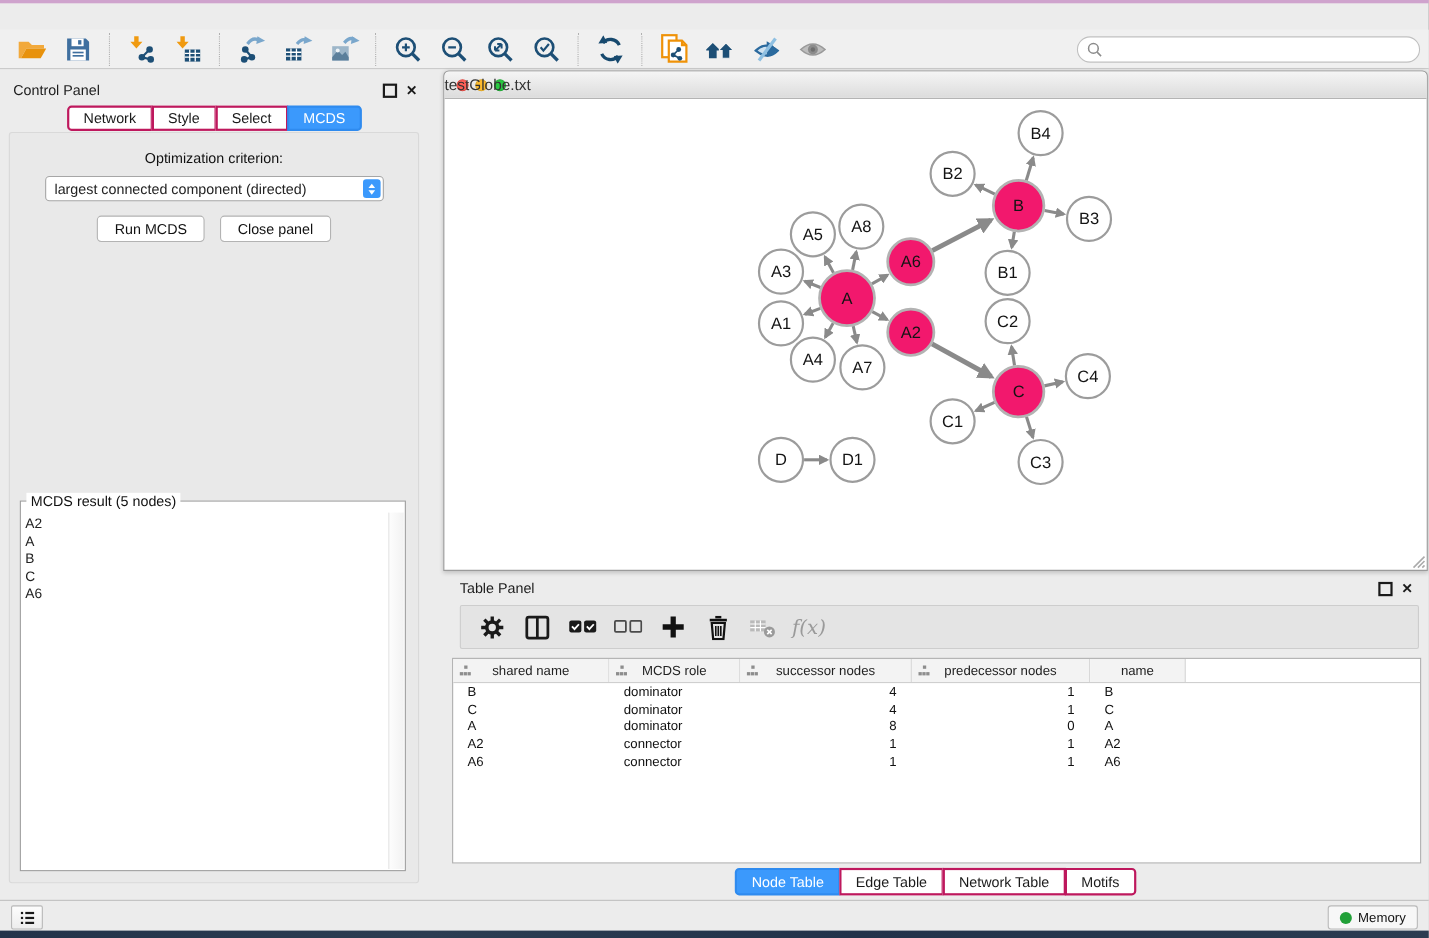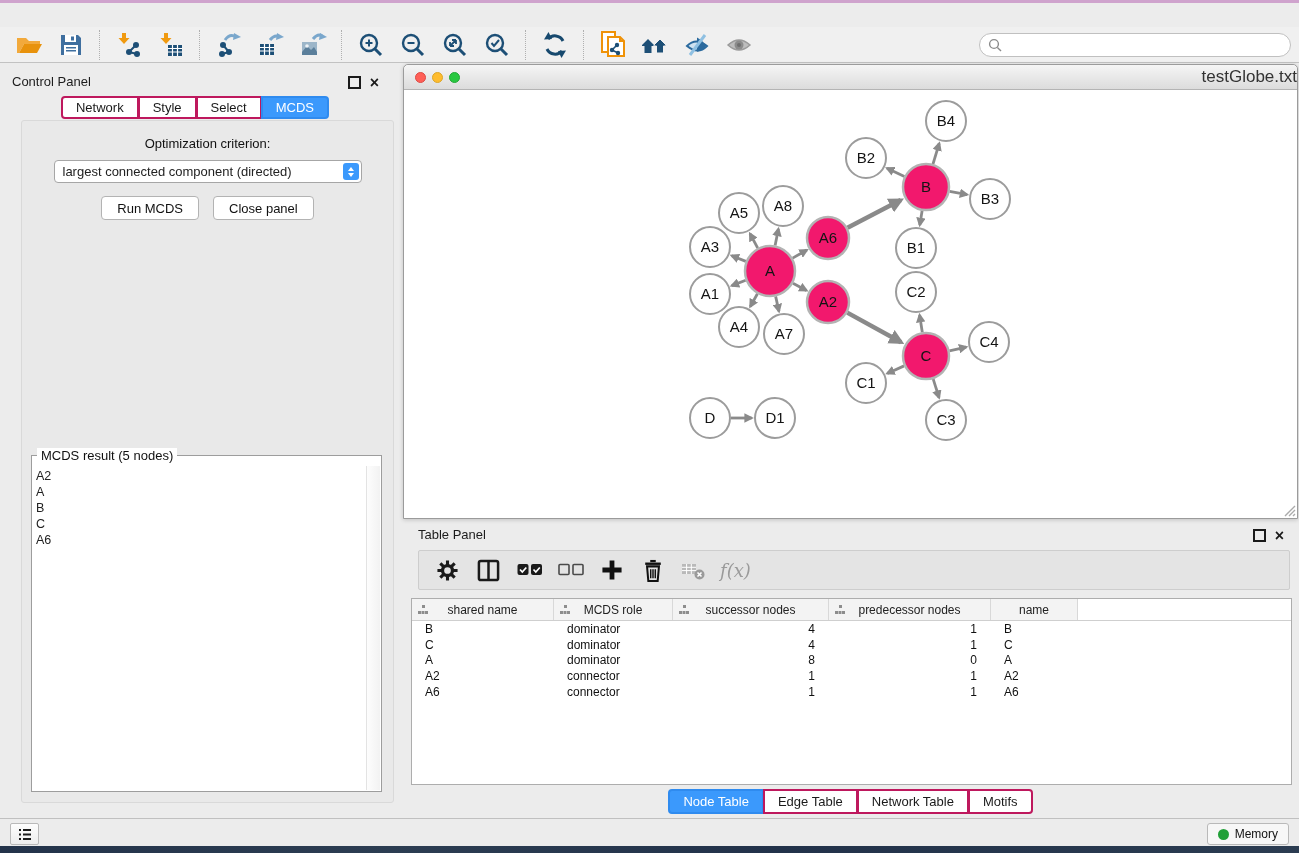--- a/index.html
+++ b/index.html
@@ -34,21 +34,21 @@
         padding:0 12px;font-size:13px;color:#1c1c1c;}
   .win-ctrls{margin-left:auto;display:flex;gap:9px;align-items:center;}
   .float-glyph{width:9px;height:9px;border:2px solid #1a1a1a;display:inline-block;}
   .close-glyph{font-size:16px;font-weight:bold;color:#1a1a1a;line-height:12px;}
   #cp-tabs{position:absolute;left:0;right:0;top:33px;display:flex;justify-content:center;}
   .seg{height:19px;padding:0 13px;background:#fff;border:2px solid #be185d;margin-left:-1px;
         display:flex;align-items:center;font-size:13px;color:#1a1a1a;}
   .seg:first-child{border-radius:4px 0 0 4px;}
   .seg:last-child{border-radius:0 4px 4px 0;}
   .seg.active{background:#3b99fc;border-color:#2f8bef;color:#fff;}
-  #cp-body{position:absolute;left:21px;top:57px;width:373px;height:683px;background:#e9e9e9;
+  #cp-body{position:absolute;left:8px;top:57px;width:373px;height:683px;background:#e9e9e9;
         border:1px solid #d9d9d9;border-radius:3px;box-sizing:border-box;}
   .opt-label{margin-top:15px;text-align:center;font-size:13px;color:#111;}
   #criterion{position:relative;margin:9px auto 0;width:308px;height:23px;background:#fff;
         border:1px solid #a6a6a6;border-radius:4px;display:flex;align-items:center;
         padding-left:8px;font-size:13px;box-sizing:border-box;}
   .stepper{position:absolute;right:2px;top:2px;width:16px;height:17px;background:#3b99fc;
         border-radius:3px;display:flex;flex-direction:column;align-items:center;justify-content:center;gap:2px;}
   .tri-up{width:0;height:0;border-left:3.5px solid transparent;border-right:3.5px solid transparent;border-bottom:4px solid #fff;}
   .tri-dn{width:0;height:0;border-left:3.5px solid transparent;border-right:3.5px solid transparent;border-top:4px solid #fff;}
   .btn-row{display:flex;justify-content:center;gap:14px;margin-top:13px;}
@@ -60,21 +60,21 @@
   #mcds-list{position:absolute;left:4px;top:12px;right:16px;bottom:2px;font-size:12.5px;line-height:16px;}
   .scrolltrack{position:absolute;top:10px;right:1px;bottom:1px;width:13px;
         background:linear-gradient(90deg,#fdfdfd,#f2f2f2);border-left:1px solid #e3e3e3;}
   
   #network-window{position:absolute;left:403px;top:1px;width:895px;height:455px;background:#fff;
         border:1px solid #9b9b9b;border-radius:5px 5px 0 0;box-sizing:border-box;box-shadow:0 1px 4px rgba(0,0,0,.18);}
   .nw-titlebar{position:relative;height:24px;background:linear-gradient(#f5f5f5,#dcdcdc);
         border-bottom:1px solid #b4b4b4;border-radius:5px 5px 0 0;display:flex;align-items:center;padding-left:11px;}
   .nw-lights{display:flex;gap:6px;}
   .tl.sm{width:11px;height:11px;}
-  .nw-title{position:absolute;left:0;right:0;text-align:right;font-size:17px;color:#333;}
+  .nw-title{position:absolute;left:0;right:0;text-align:left;font-size:14px;color:#333;}
   #graph-svg{position:absolute;left:0;top:24px;}
   .grip{position:absolute;right:1px;bottom:1px;}
   
   #table-panel{position:absolute;left:403px;top:455px;width:896px;height:300px;}
   #tp-toolbar{position:absolute;left:15px;right:9px;top:32px;height:40px;background:#e4e4e4;
         border:1px solid #cdcdcd;border-radius:2px;display:flex;align-items:center;padding-left:10px;gap:4px;box-sizing:border-box;}
   .ticon{width:37px;height:34px;display:flex;align-items:center;justify-content:center;}
   .fx-label{font-family:"DejaVu Serif",serif;font-style:italic;font-size:18px;color:#9a9a9a;margin-left:4px;}
   #tbl{position:absolute;left:8px;right:7px;top:80px;height:187px;border:1px solid #adadad;
         background:#fff;box-sizing:border-box;overflow:hidden;}

